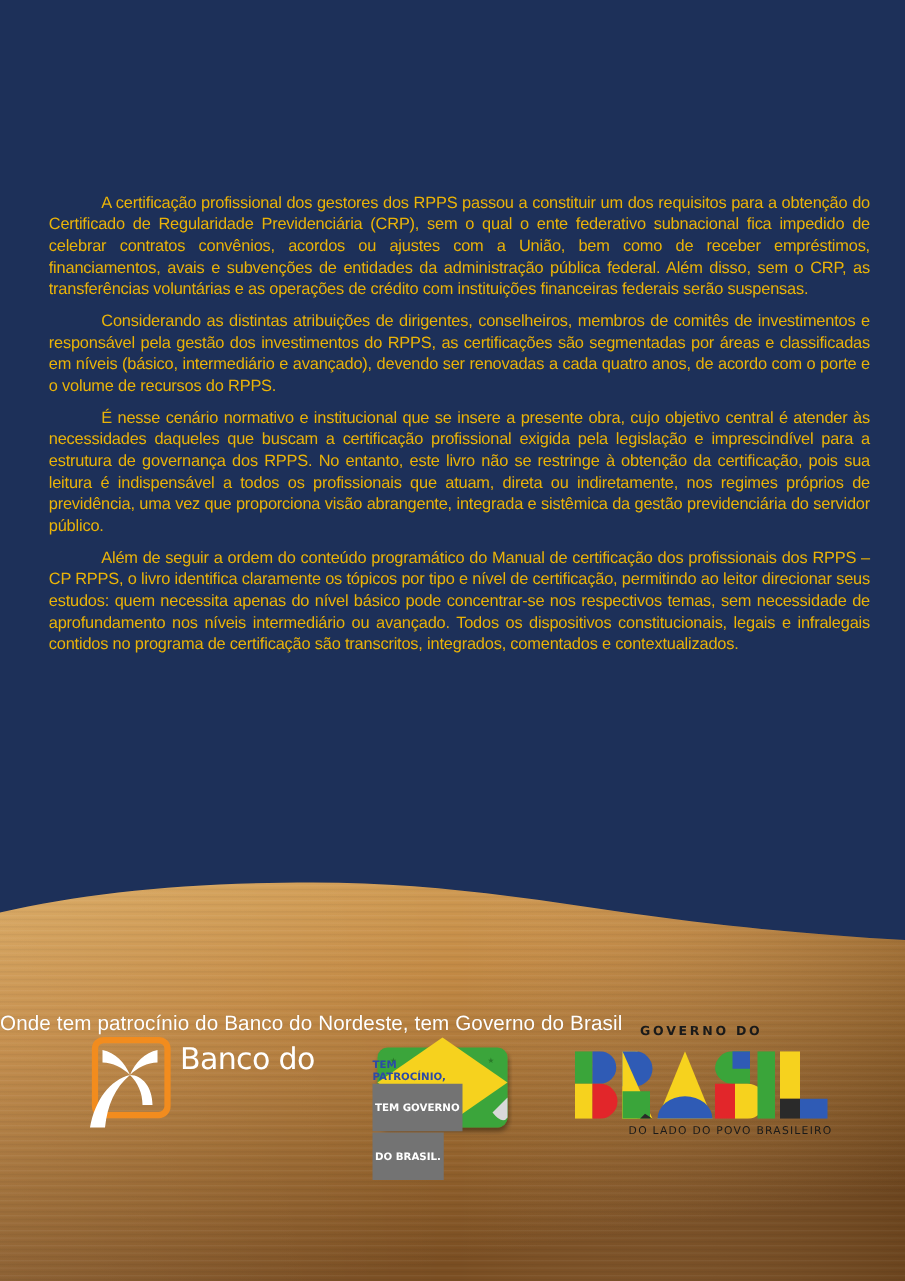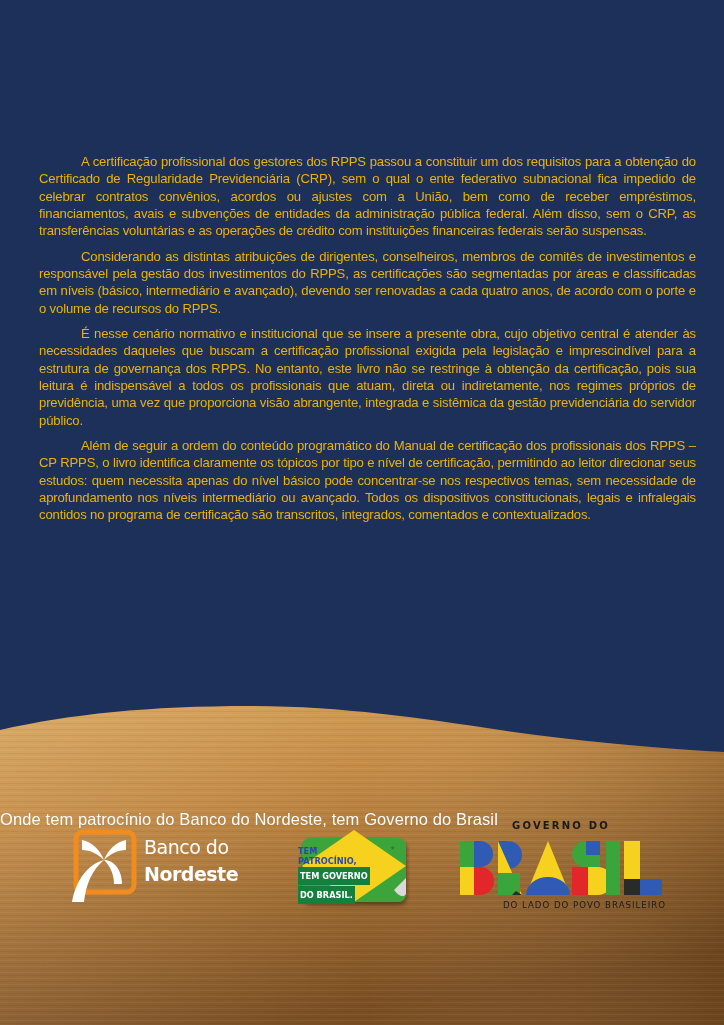--- a/index.html
+++ b/index.html
@@ -79,21 +79,21 @@
       width: 70px;
       height: 76px;
     }
     .bnb-name {
       position: absolute;
       left: 76px;
       top: 6px;
       color: #ffffff;
       font-family: "DejaVu Sans", sans-serif;
       font-weight: bold;
-      font-size: 19px;
+      font-size: 24px;
       line-height: 27px;
       letter-spacing: -0.5px;
     }
     .bnb-name span { display: block; }
     .bnb-name .l1 { font-weight: normal; }
     
     .sticker {
       position: absolute;
       left: 298px;
       top: 8px;
@@ -106,23 +106,23 @@
       top: 18px;
       width: 112px;
       font-family: "DejaVu Sans", sans-serif;
       font-weight: bold;
       font-size: 8.2px;
       line-height: 10px;
       color: #2b4aa8;
     }
     .sticker-text .hl {
       display: inline-block;
-      background: #15803d;
+      background: #737373;
       color: #ffffff;
-      padding: 4px 2px;
+      padding: 14px 2px;
       line-height: 10px;
       margin-top: 1px;
     }
     
     .gov {
       position: absolute;
       left: 456px;
       top: 0px;
       width: 210px;
       height: 96px;
@@ -201,21 +201,20 @@
       <svg class="bnb-icon" viewBox="0 0 70 76">
         <rect x="8" y="4" width="58" height="60" rx="7" ry="7" fill="none" stroke="#f28c1e" stroke-width="5"></rect>
         <rect x="3" y="44" width="22" height="32" fill="#a06a30" opacity="0"></rect>
         <path d="M14,12 C24,14 32,22 36,32 C30,26 22,22 14,22 Z" fill="#ffffff"></path>
         <path d="M58,12 C48,14 40,22 36,32 C42,26 50,22 58,22 Z" fill="#ffffff"></path>
         <path d="M36,32 C46,32 54,42 54,56 L46,56 C46,46 42,38 36,32 Z" fill="#ffffff"></path>
         <path d="M36,32 C20,36 8,52 4,74 L16,74 C18,56 24,42 36,32 Z" fill="#ffffff"></path>
       </svg>
       <div class="bnb-name">
         <span class="l1">Banco do</span>
-        <span>Nordeste</span>
       </div>
     </div>
 
     <div class="sticker">
       <svg width="112" height="80" viewBox="0 0 112 80" style="position:absolute;left:0;top:0;">
         <defs>
           <filter id="sh" x="-10%" y="-10%" width="130%" height="140%">
             <feDropShadow dx="1" dy="3" stdDeviation="2" flood-color="#000" flood-opacity="0.4"></feDropShadow>
           </filter>
         </defs>

